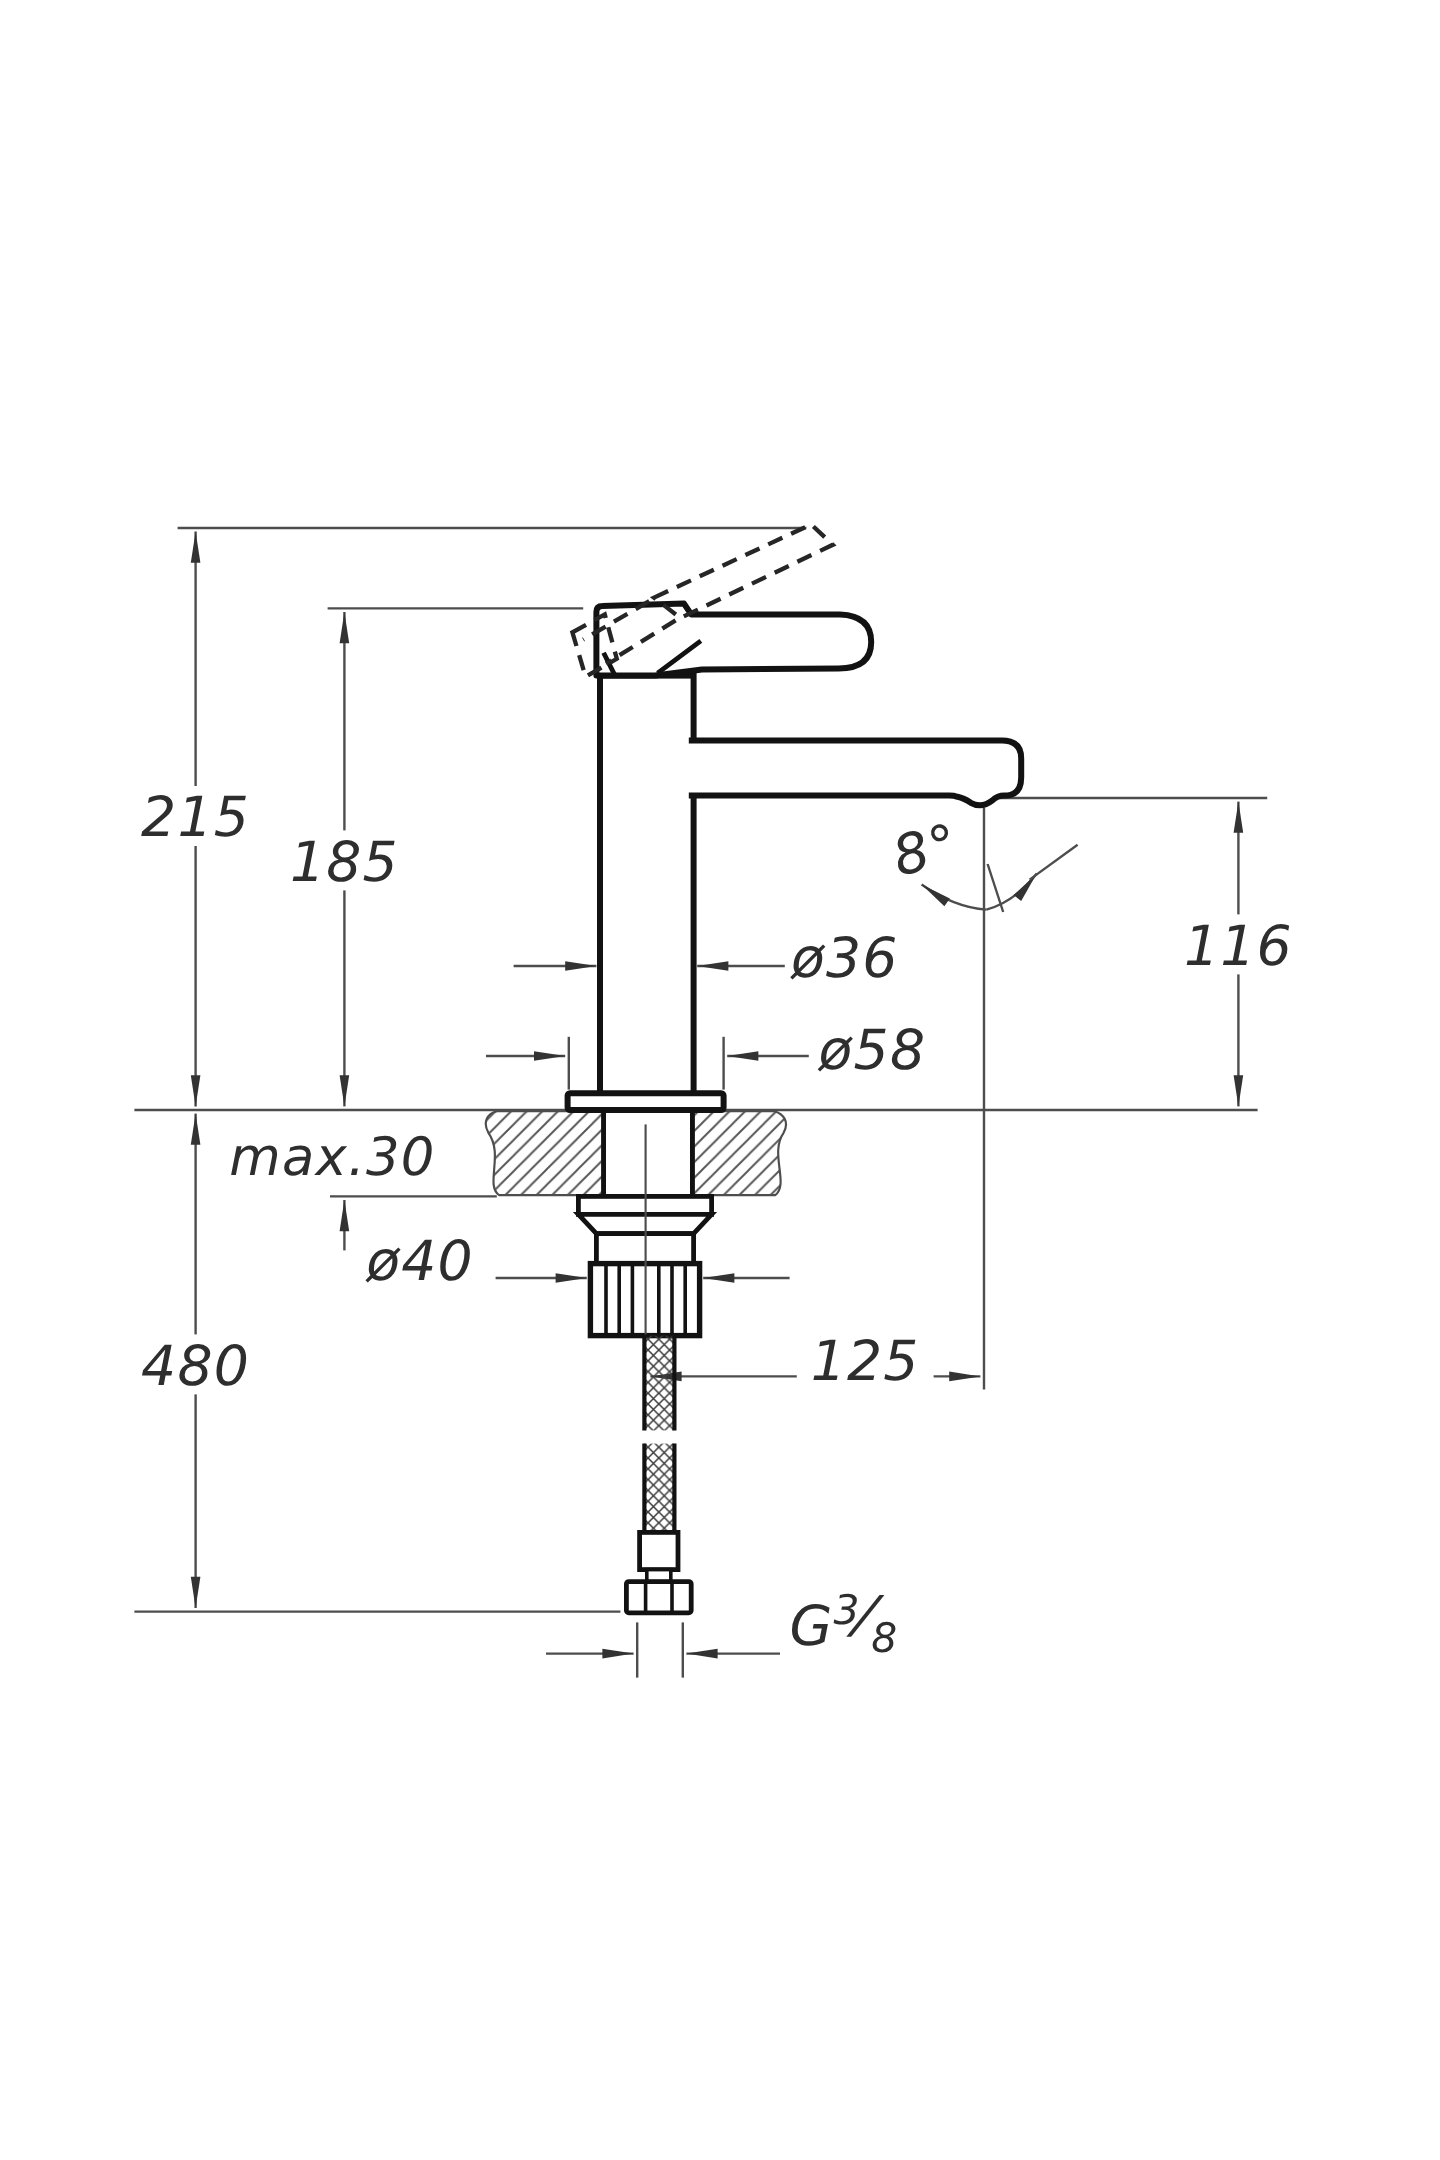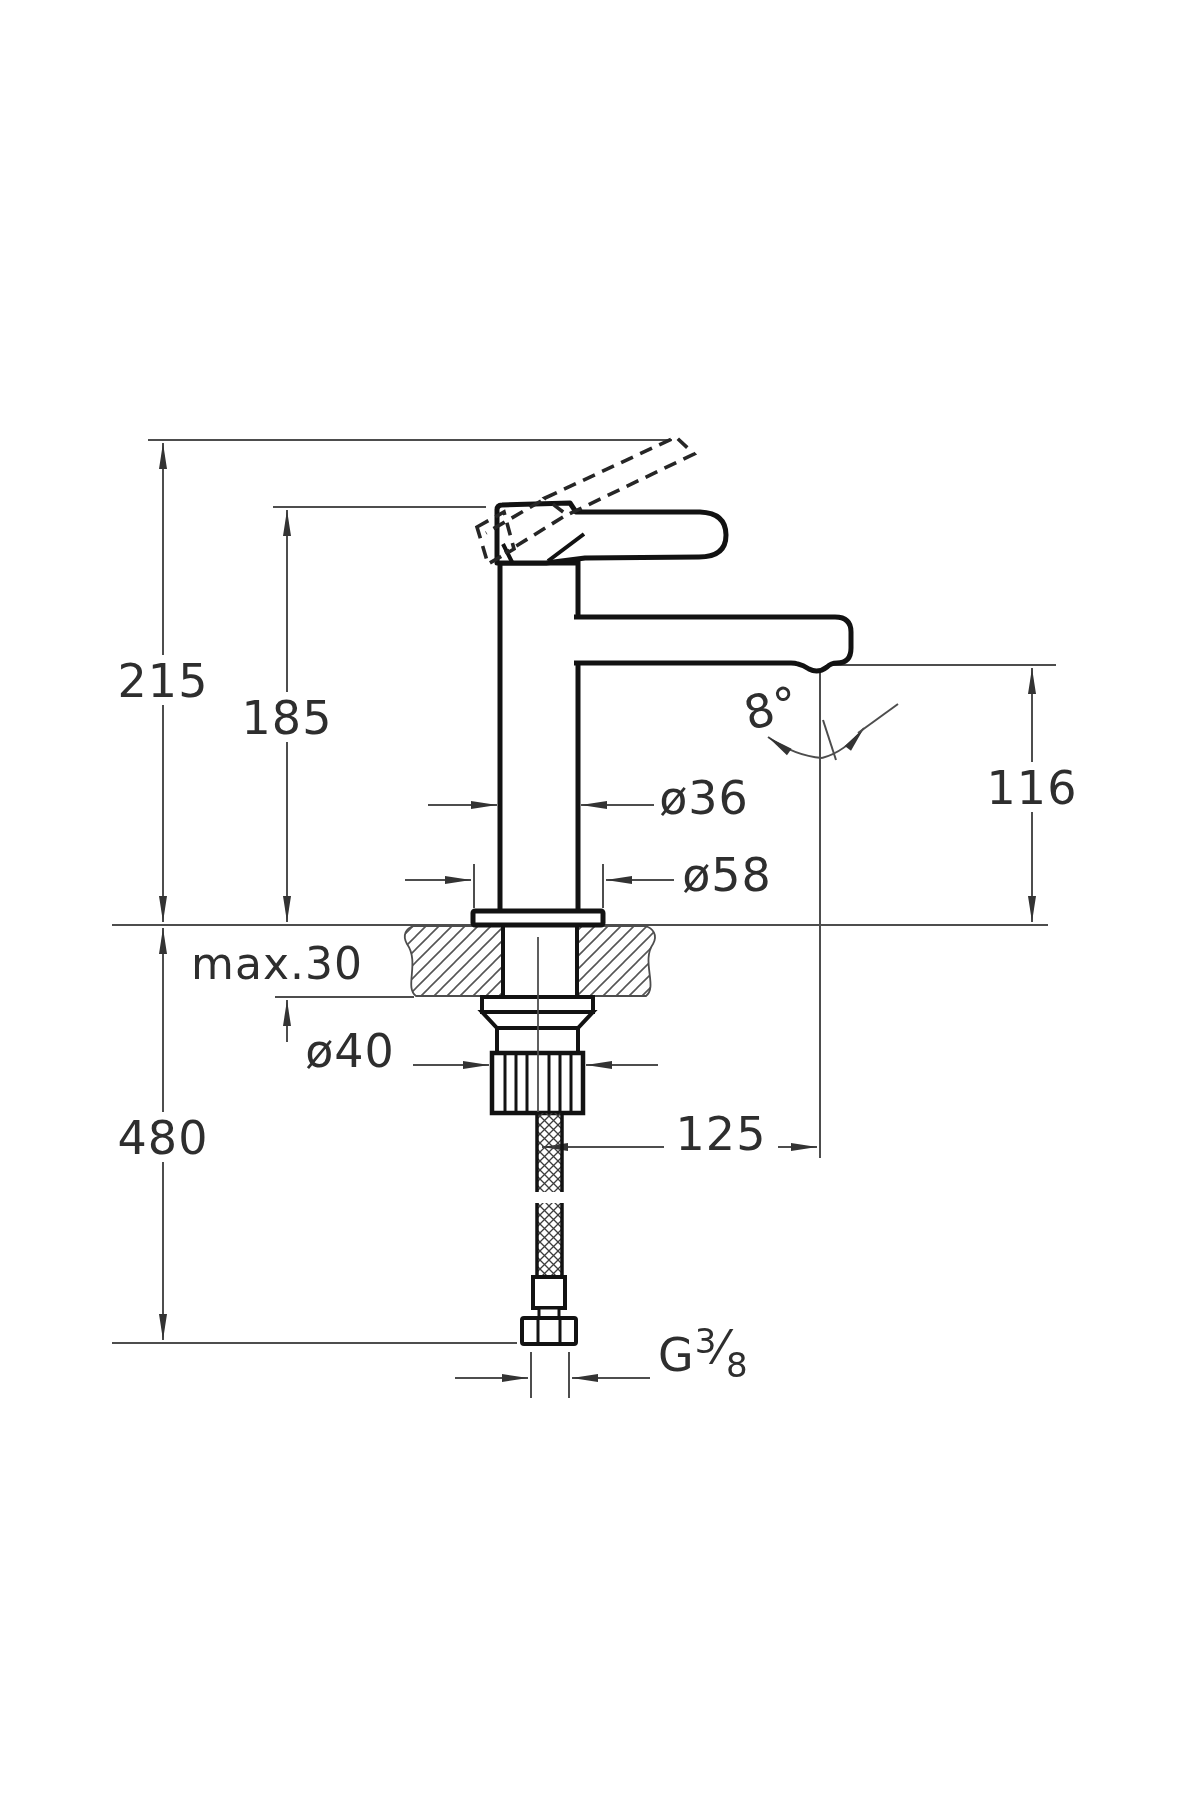--- a/index.html
+++ b/index.html
@@ -1,17 +1,17 @@
 <!DOCTYPE html>
 <html><head>
 <meta charset="utf-8">
 <style>
   html,body{margin:0;padding:0;background:#ffffff;}
   .canvas{width:1200px;height:1800px;position:relative;background:#ffffff;overflow:hidden;
-          font-family:"DejaVu Sans","Liberation Sans",sans-serif;}
+          font-family:"DejaVu Sans","Liberation Sans",sans-serif;font-style:italic;}
   svg{display:block;}
   text{font-family:"DejaVu Sans","Liberation Sans",sans-serif;fill:#2e2e2e;letter-spacing:1px;}
 </style>
 </head>
 <body>
 
 <div class="canvas">
 <svg width="1200" height="1800" viewBox="0 0 1200 1800">
   <defs>
     <marker id="arw" markerUnits="userSpaceOnUse" markerWidth="30" markerHeight="12" refX="28" refY="5" orient="auto">

